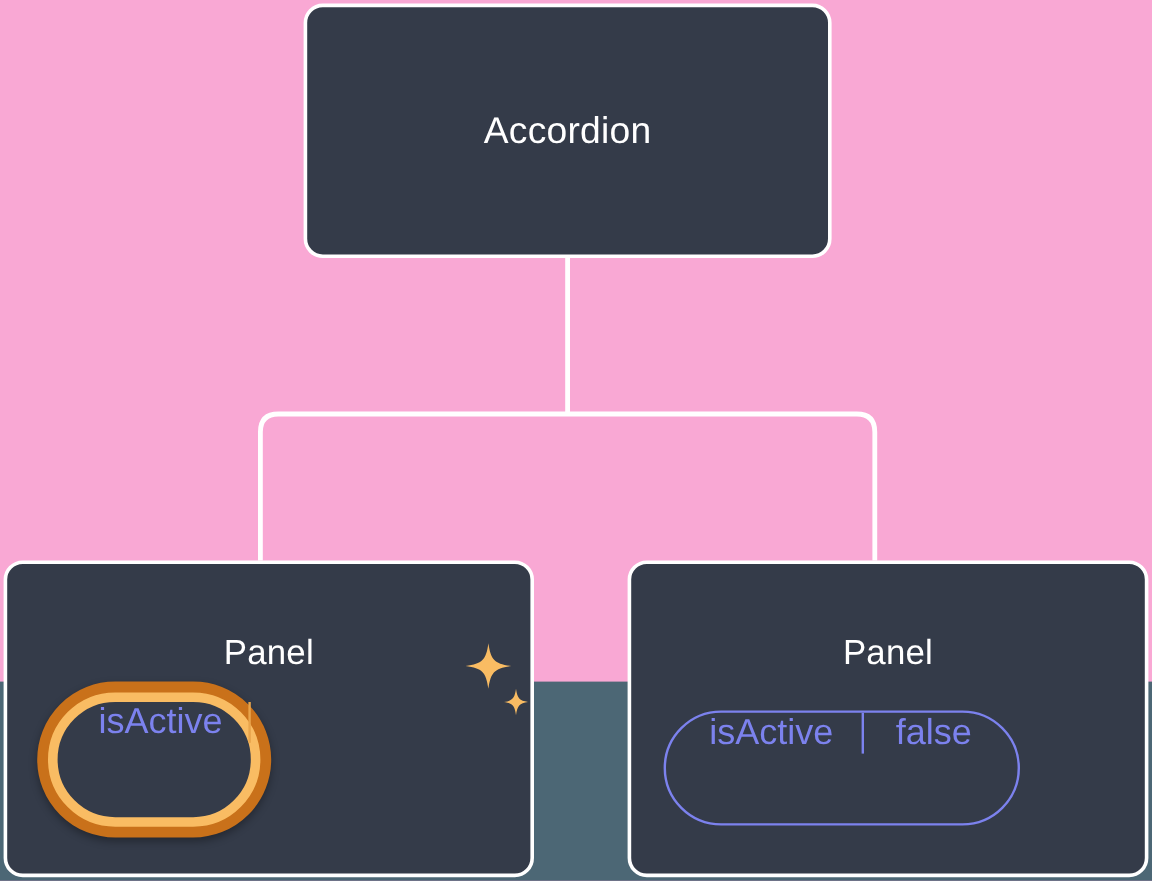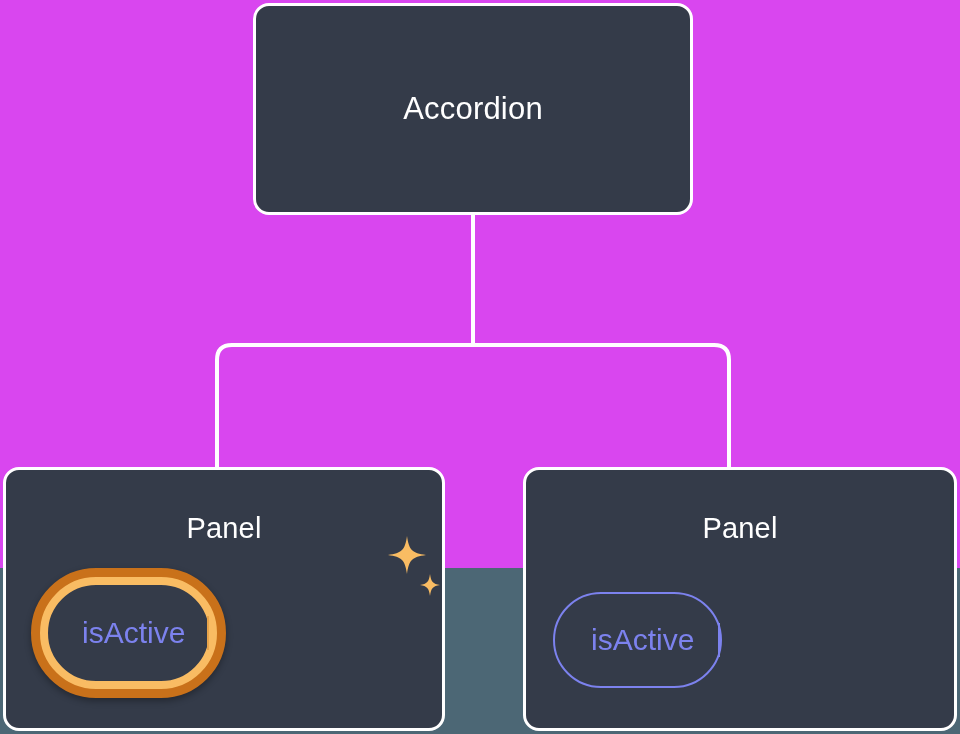--- a/index.html
+++ b/index.html
@@ -11,21 +11,21 @@
     height: 734px;
     overflow: hidden;
     font-family: "Liberation Sans", sans-serif;
     background: #4c6775;
   }
 
   #stage {
     position: relative;
     width: 960px;
     height: 568px;
-    background: #d946ef;
+    background: #f9a8d4;
   }
 
   
   .node-card {
     position: absolute;
     background: #343b49;
     border: 3px solid #ffffff;
     border-radius: 16px;
     box-sizing: border-box;
   }
@@ -69,34 +69,34 @@
     height: 264px;
   }
   #panel-right {
     left: 523px;
     top: 467px;
     width: 434px;
     height: 264px;
   }
 
   .panel-title {
-    margin-top: 43px;
+    margin-top: 59px;
     font-size: 29px;
   }
 
   
   .pill-wrap {
     position: absolute;
     display: flex;
     align-items: stretch;
   }
 
   .pill {
     display: flex;
-    align-items: center;
+    align-items: flex-start;
     box-sizing: border-box;
     border-radius: 999px;
     background: #343b49;
   }
 
   .pill-cell {
     display: flex;
     align-items: center;
     justify-content: center;
     box-sizing: border-box;
@@ -193,16 +193,17 @@
     <path d="M46 40 C47.2 48 48.8 49.8 56 51 C48.8 52.2 47.2 54 46 62 C44.8 54 43.2 52.2 36 51 C43.2 49.8 44.8 48 46 40 Z" fill="#f9bc63"></path>
   </svg>
 
   <div class="node-card" id="panel-right">
     <div class="node-title panel-title">Panel</div>
   </div>
 
   <div class="pill-wrap" id="pill-right-wrap">
     <div class="pill plain">
       <div class="pill-cell key">isActive</div>
+      <div class="pill-cell val">false</div>
     </div>
   </div>
 
 </div>
 
 </body></html>

